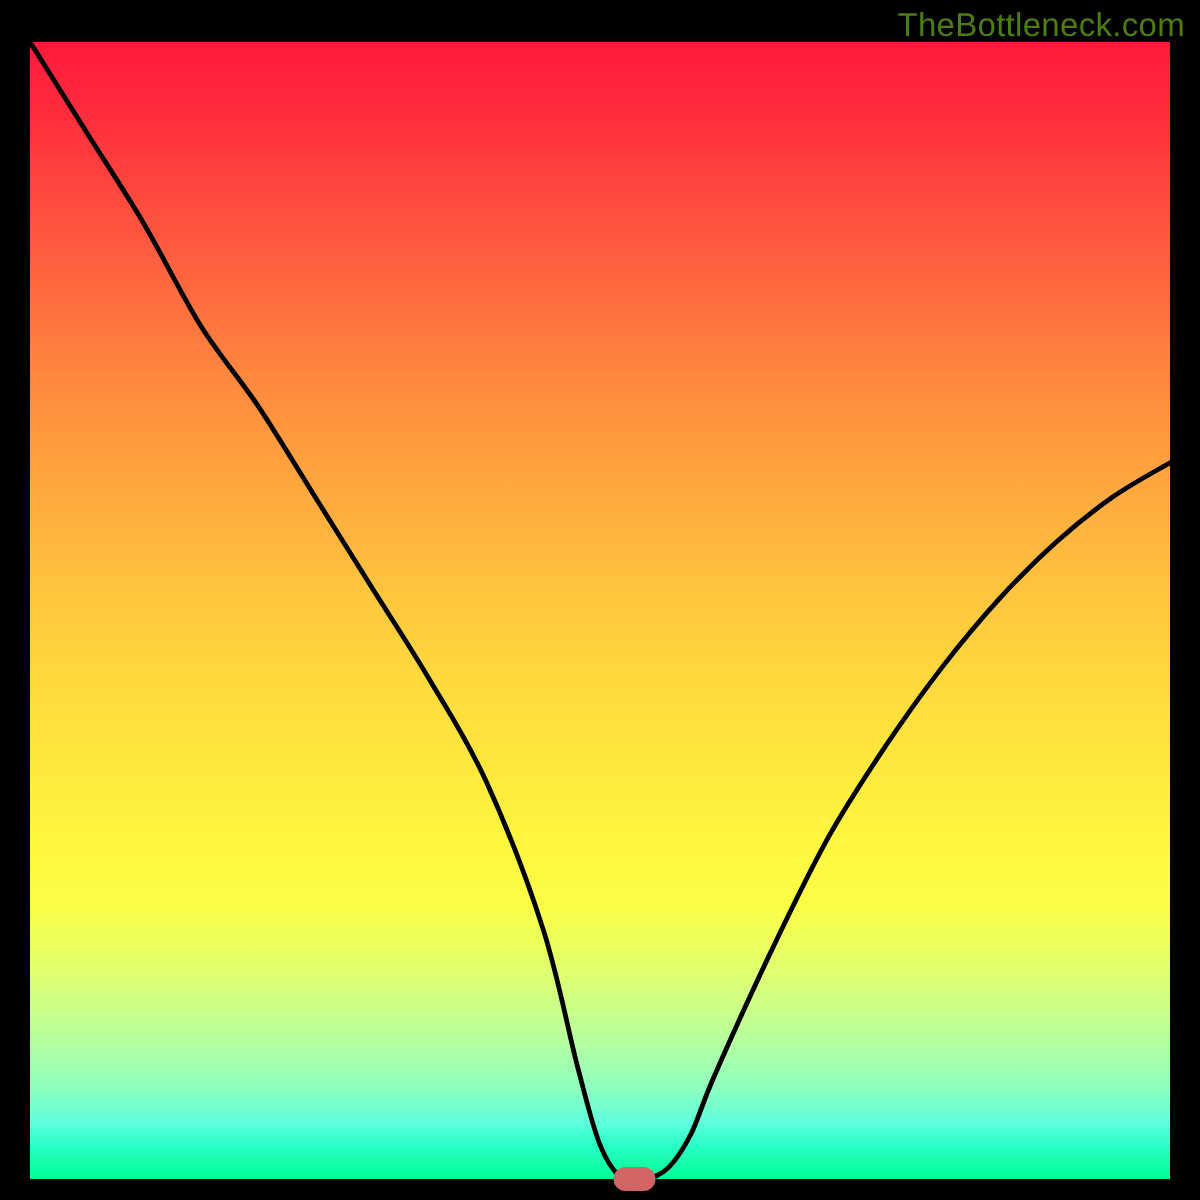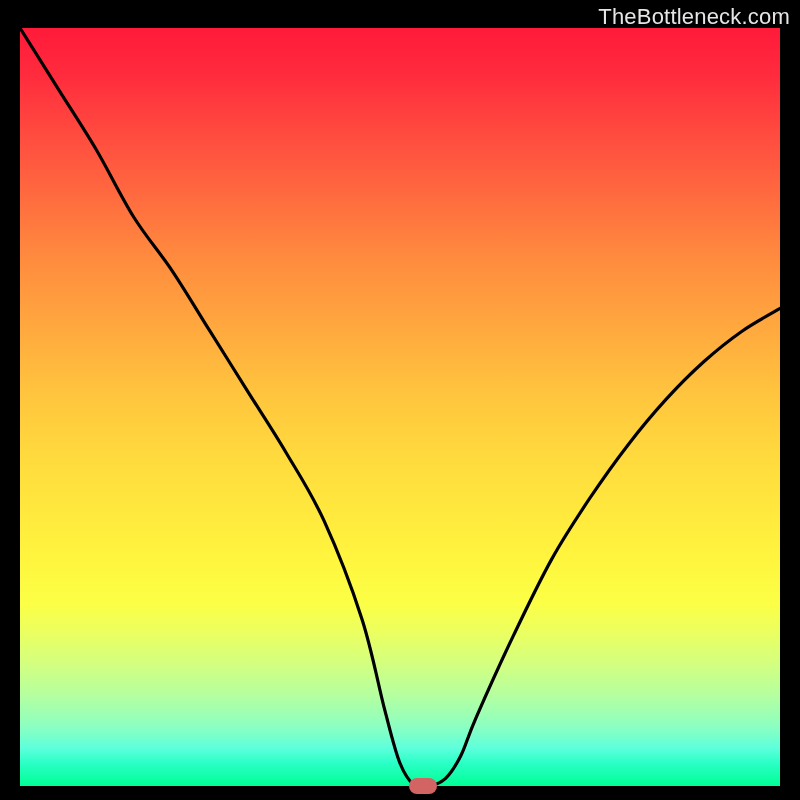--- a/index.html
+++ b/index.html
@@ -14,21 +14,21 @@
   .frame {
     position: relative;
     width: 800px;
     height: 800px;
     background: #000;
   }
   .watermark {
     position: absolute;
     top: 4px;
     right: 10px;
-    color: #e5e5e5;
+    color: #4d7c0f;
     font-size: 22px;
     font-weight: 500;
     letter-spacing: 0.2px;
     z-index: 10;
   }
   .plot-outer {
     position: absolute;
     left: 20px;
     top: 28px;
     width: 760px;

